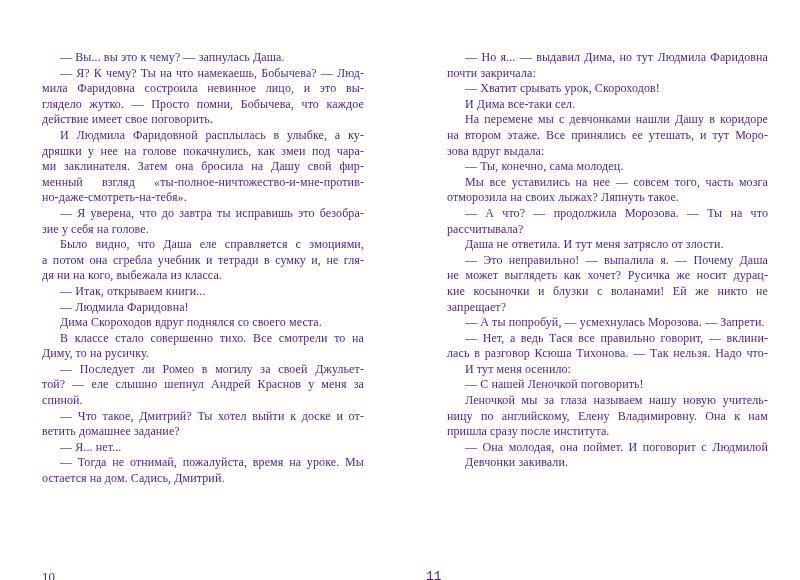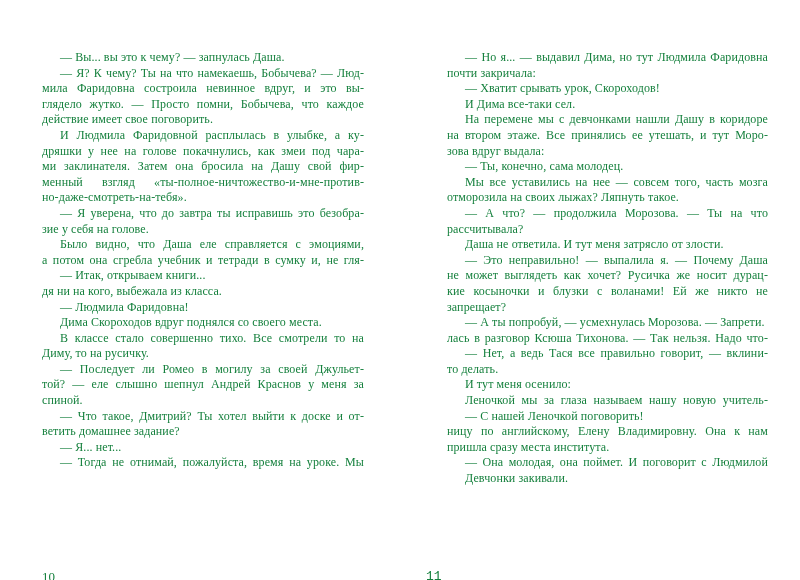--- a/index.html
+++ b/index.html
@@ -7,21 +7,21 @@
     padding: 0;
     background: #ffffff;
   }
   .screen {
     position: relative;
     width: 800px;
     height: 580px;
     background: #ffffff;
     overflow: hidden;
     font-family: "Liberation Serif", "DejaVu Serif", serif;
-    color: #15803d;
+    color: #4c1d95;
   }
   .page-text {
     position: absolute;
     top: 50px;
     font-size: 12px;
     line-height: 15.6px;
     letter-spacing: 0.1px;
   }
   .page-text.left  { left: 42px;  width: 322px; }
   .page-text.right { left: 447px; width: 321px; }
@@ -47,45 +47,46 @@
   .page-number.pn-right { left: 426px; width: 321px; text-align: left; font-family: Liberation Mono, monospace; }
 </style>
 </head>
 <body>
 
 <div class="screen">
 
   <div class="page-text left">
       <div class="line indent">— Вы... вы это к чему? — запнулась Даша.</div>
       <div class="line indent j">— Я? К чему? Ты на что намекаешь, Бобычева? — Люд-</div>
-      <div class="line j">мила Фаридовна состроила невинное вдруг, и это вы-</div>
+      <div class="line j">мила Фаридовна состроила невинное лицо, и это вы-</div>
       <div class="line j">глядело жутко. — Просто помни, Бобычева, что каждое</div>
       <div class="line">действие имеет свое поговорить.</div>
       <div class="line indent j">И Людмила Фаридовной расплылась в улыбке, а ку-</div>
       <div class="line j">дряшки у нее на голове покачнулись, как змеи под чара-</div>
       <div class="line j">ми заклинателя. Затем она бросила на Дашу свой фир-</div>
       <div class="line j">менный взгляд «ты-полное-ничтожество-и-мне-против-</div>
       <div class="line">но-даже-смотреть-на-тебя».</div>
       <div class="line indent j">— Я уверена, что до завтра ты исправишь это безобра-</div>
       <div class="line">зие у себя на голове.</div>
       <div class="line indent j">Было видно, что Даша еле справляется с эмоциями,</div>
       <div class="line j">а потом она сгребла учебник и тетради в сумку и, не гля-</div>
+      <div class="line">дя ни на кого, выбежала из класса.</div>
       <div class="line indent">— Итак, открываем книги...</div>
-      <div class="line">дя ни на кого, выбежала из класса.</div>
       <div class="line indent">— Людмила Фаридовна!</div>
       <div class="line indent">Дима Скороходов вдруг поднялся со своего места.</div>
       <div class="line indent j">В классе стало совершенно тихо. Все смотрели то на</div>
       <div class="line">Диму, то на русичку.</div>
       <div class="line indent j">— Последует ли Ромео в могилу за своей Джульет-</div>
       <div class="line j">той? — еле слышно шепнул Андрей Краснов у меня за</div>
       <div class="line">спиной.</div>
       <div class="line indent j">— Что такое, Дмитрий? Ты хотел выйти к доске и от-</div>
       <div class="line">ветить домашнее задание?</div>
       <div class="line indent">— Я... нет...</div>
       <div class="line indent j">— Тогда не отнимай, пожалуйста, время на уроке. Мы</div>
+      <div class="line">остается на дом. Садись, Дмитрий.</div>
     </div>
 
   <div class="page-text right">
       <div class="line indent j">— Но я... — выдавил Дима, но тут Людмила Фаридовна</div>
       <div class="line">почти закричала:</div>
       <div class="line indent">— Хватит срывать урок, Скороходов!</div>
       <div class="line indent">И Дима все-таки сел.</div>
       <div class="line indent j">На перемене мы с девчонками нашли Дашу в коридоре</div>
       <div class="line j">на втором этаже. Все принялись ее утешать, и тут Моро-</div>
       <div class="line">зова вдруг выдала:</div>
@@ -93,28 +94,27 @@
       <div class="line indent j">Мы все уставились на нее — совсем того, часть мозга</div>
       <div class="line">отморозила на своих лыжах? Ляпнуть такое.</div>
       <div class="line indent j">— А что? — продолжила Морозова. — Ты на что</div>
       <div class="line">рассчитывала?</div>
       <div class="line indent">Даша не ответила. И тут меня затрясло от злости.</div>
       <div class="line indent j">— Это неправильно! — выпалила я. — Почему Даша</div>
       <div class="line j">не может выглядеть как хочет? Русичка же носит дурац-</div>
       <div class="line j">кие косыночки и блузки с воланами! Ей же никто не</div>
       <div class="line">запрещает?</div>
       <div class="line indent">— А ты попробуй, — усмехнулась Морозова. — Запрети.</div>
+      <div class="line indent j">— Нет, а ведь Тася все правильно говорит, — вклини-</div>
       <div class="line j">лась в разговор Ксюша Тихонова. — Так нельзя. Надо что-</div>
-      <div class="line indent j">— Нет, а ведь Тася все правильно говорит, — вклини-</div>
-      <div class="line">то делать.</div>
       <div class="line indent">И тут меня осенило:</div>
+      <div class="line indent">— С нашей Леночкой поговорить!</div>
       <div class="line indent j">Леночкой мы за глаза называем нашу новую учитель-</div>
-      <div class="line indent">— С нашей Леночкой поговорить!</div>
       <div class="line j">ницу по английскому, Елену Владимировну. Она к нам</div>
-      <div class="line">пришла сразу места института.</div>
+      <div class="line">пришла сразу после института.</div>
       <div class="line indent j">— Она молодая, она поймет. И поговорит с Людмилой</div>
       <div class="line indent">Девчонки закивали.</div>
     </div>
 
   <div class="page-number pn-left">10</div>
 
   <div class="page-number pn-right">11</div>
 
 </div>
 

